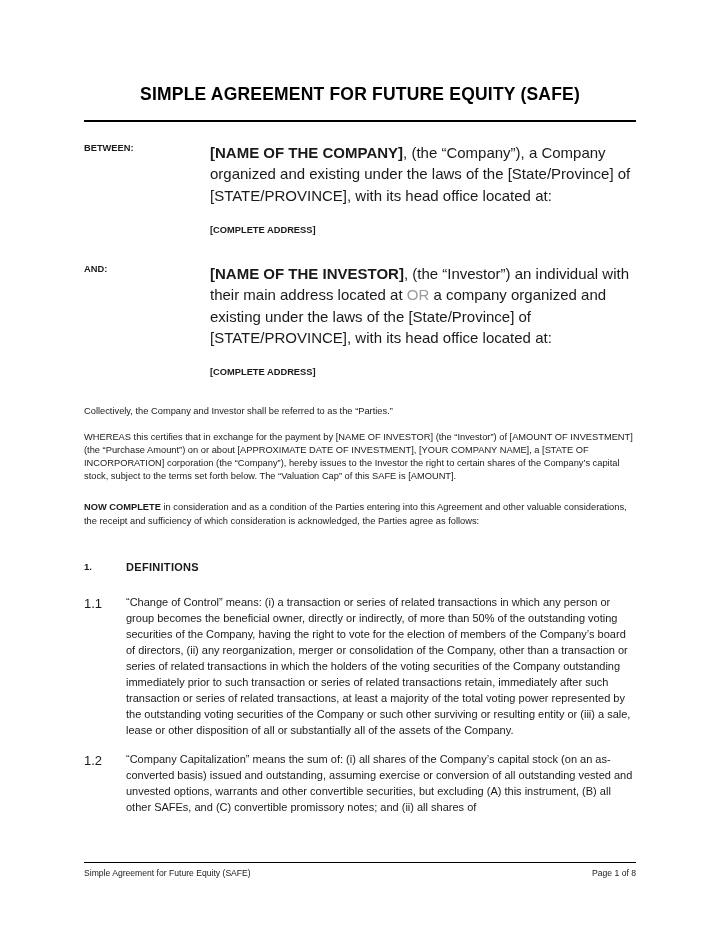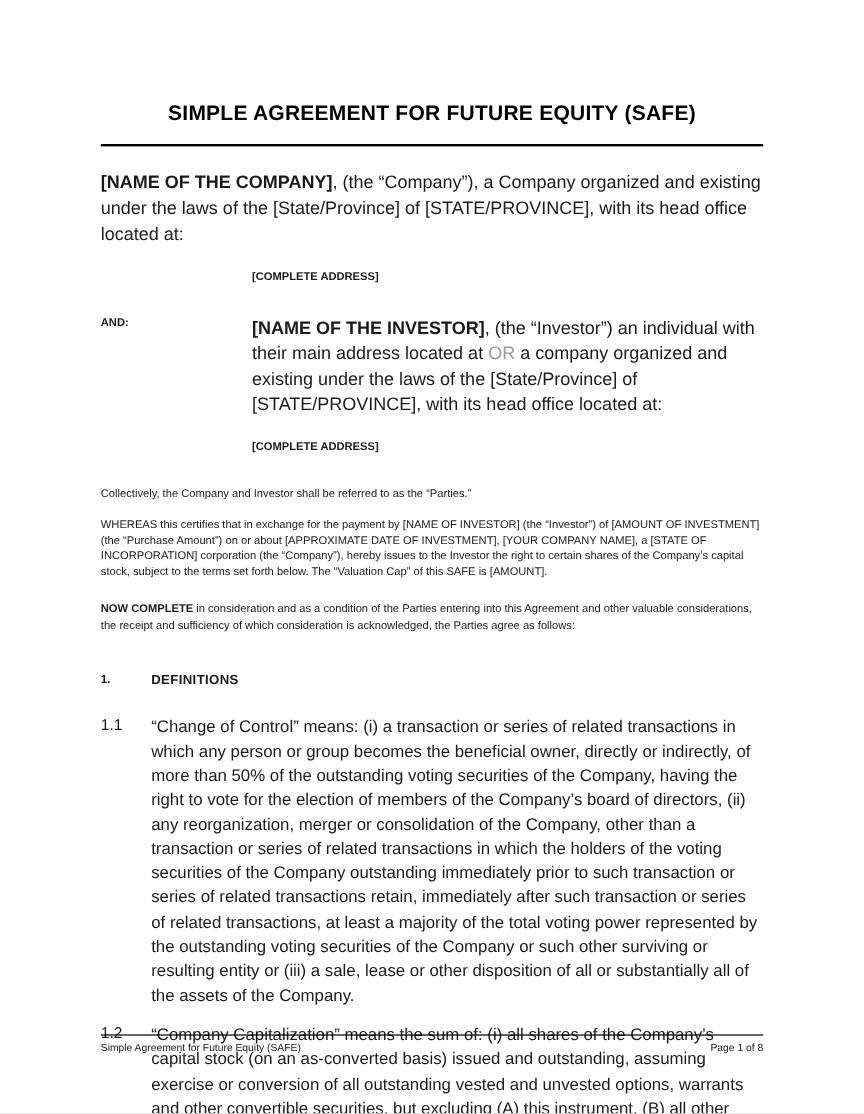--- a/index.html
+++ b/index.html
@@ -105,21 +105,21 @@
     display: flex;
     margin: 0 0 13px 0;
   }
   .clause-num {
     width: 42px;
     flex: 0 0 42px;
     font-size: 13px;
   }
   .clause-text {
     flex: 1 1 auto;
-    font-size: 14px;
+    font-size: 11px;
     line-height: 1.45;
     text-align: left;
   }
   .footer-rule {
     position: absolute;
     left: 0;
     top: 862px;
     width: 552px;
     border-top: 1px solid #000;
   }
@@ -142,20 +142,21 @@
 
     <div class="doc-title">SIMPLE AGREEMENT FOR FUTURE EQUITY (SAFE)</div>
     <div class="title-rule"></div>
 
     <div class="body-area">
 
 
       <div class="spacer-sm"></div>
 
       <div class="party-row">
+        <div class="party-label">BETWEEN:</div>
         <div class="party-body">
           <span class="b">[NAME OF THE COMPANY]</span><span>, (the “Company”), a Company organized and existing under the laws of the [State/Province] of [STATE/PROVINCE], with its head office located at:</span>
         </div>
       </div>
       <div class="spacer-md"></div>
       <div class="party-addr">[COMPLETE ADDRESS]</div>
 
       <div class="spacer-lg"></div>
 
       <div class="party-row">

